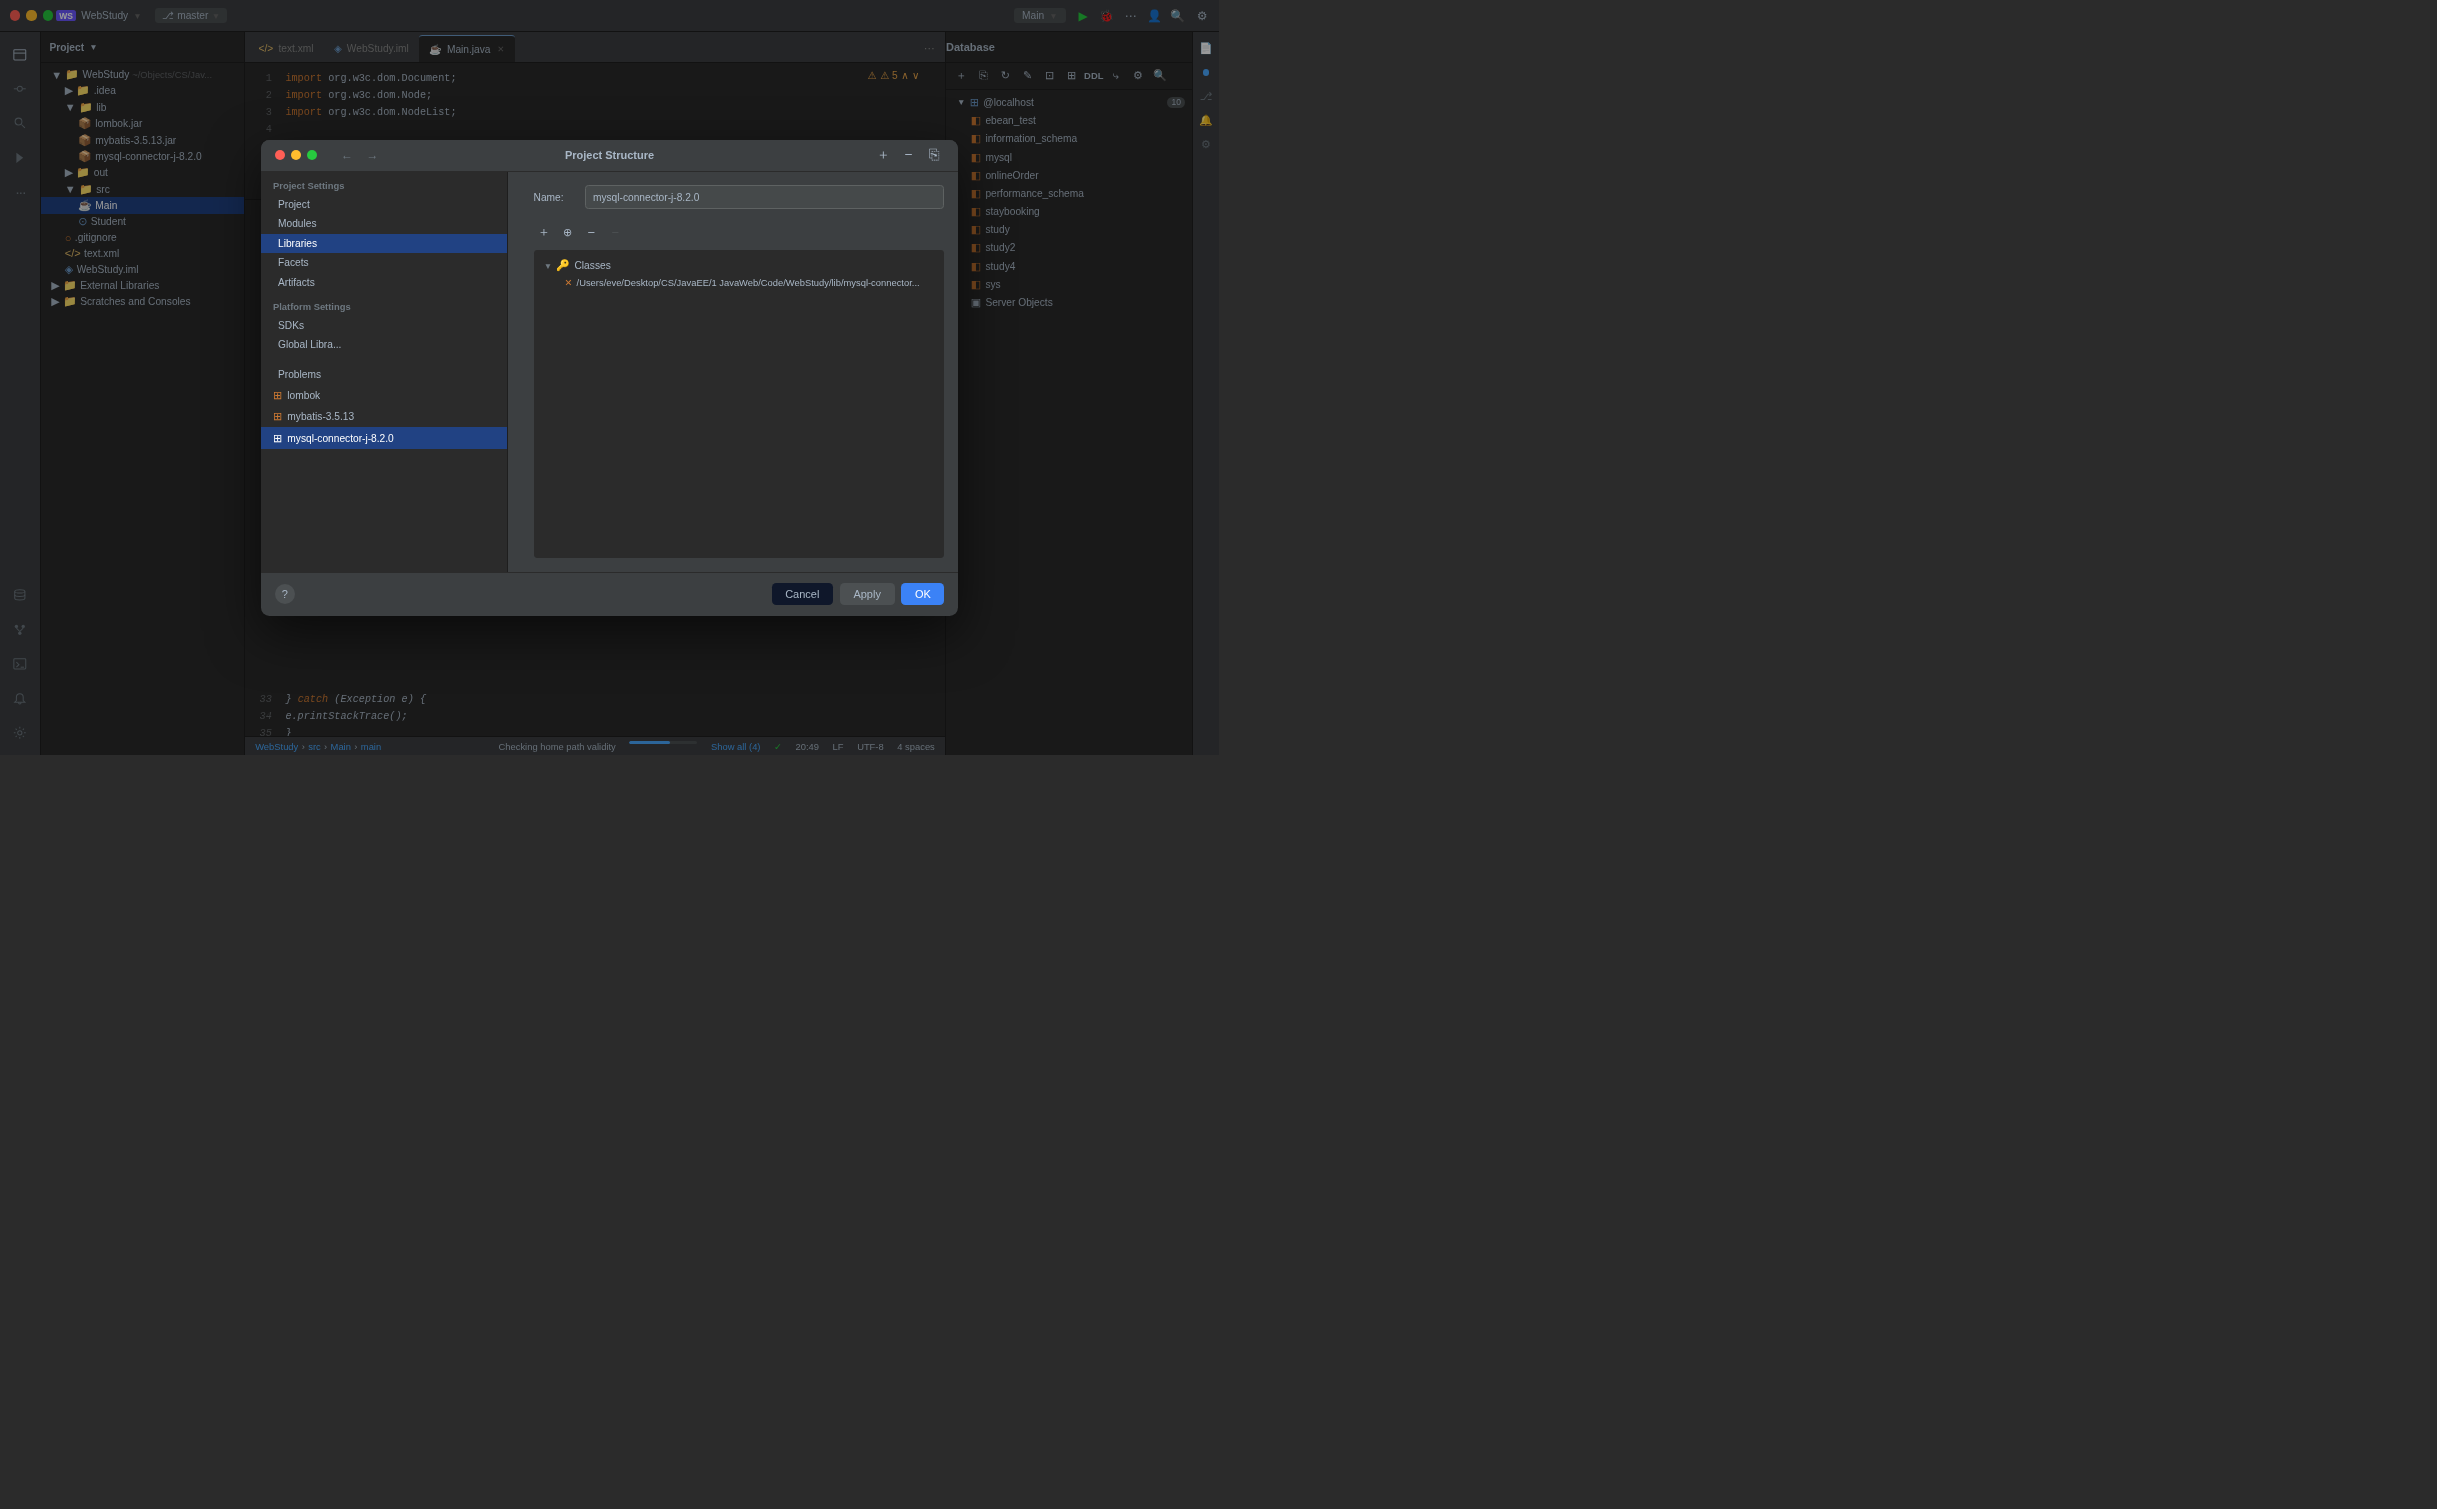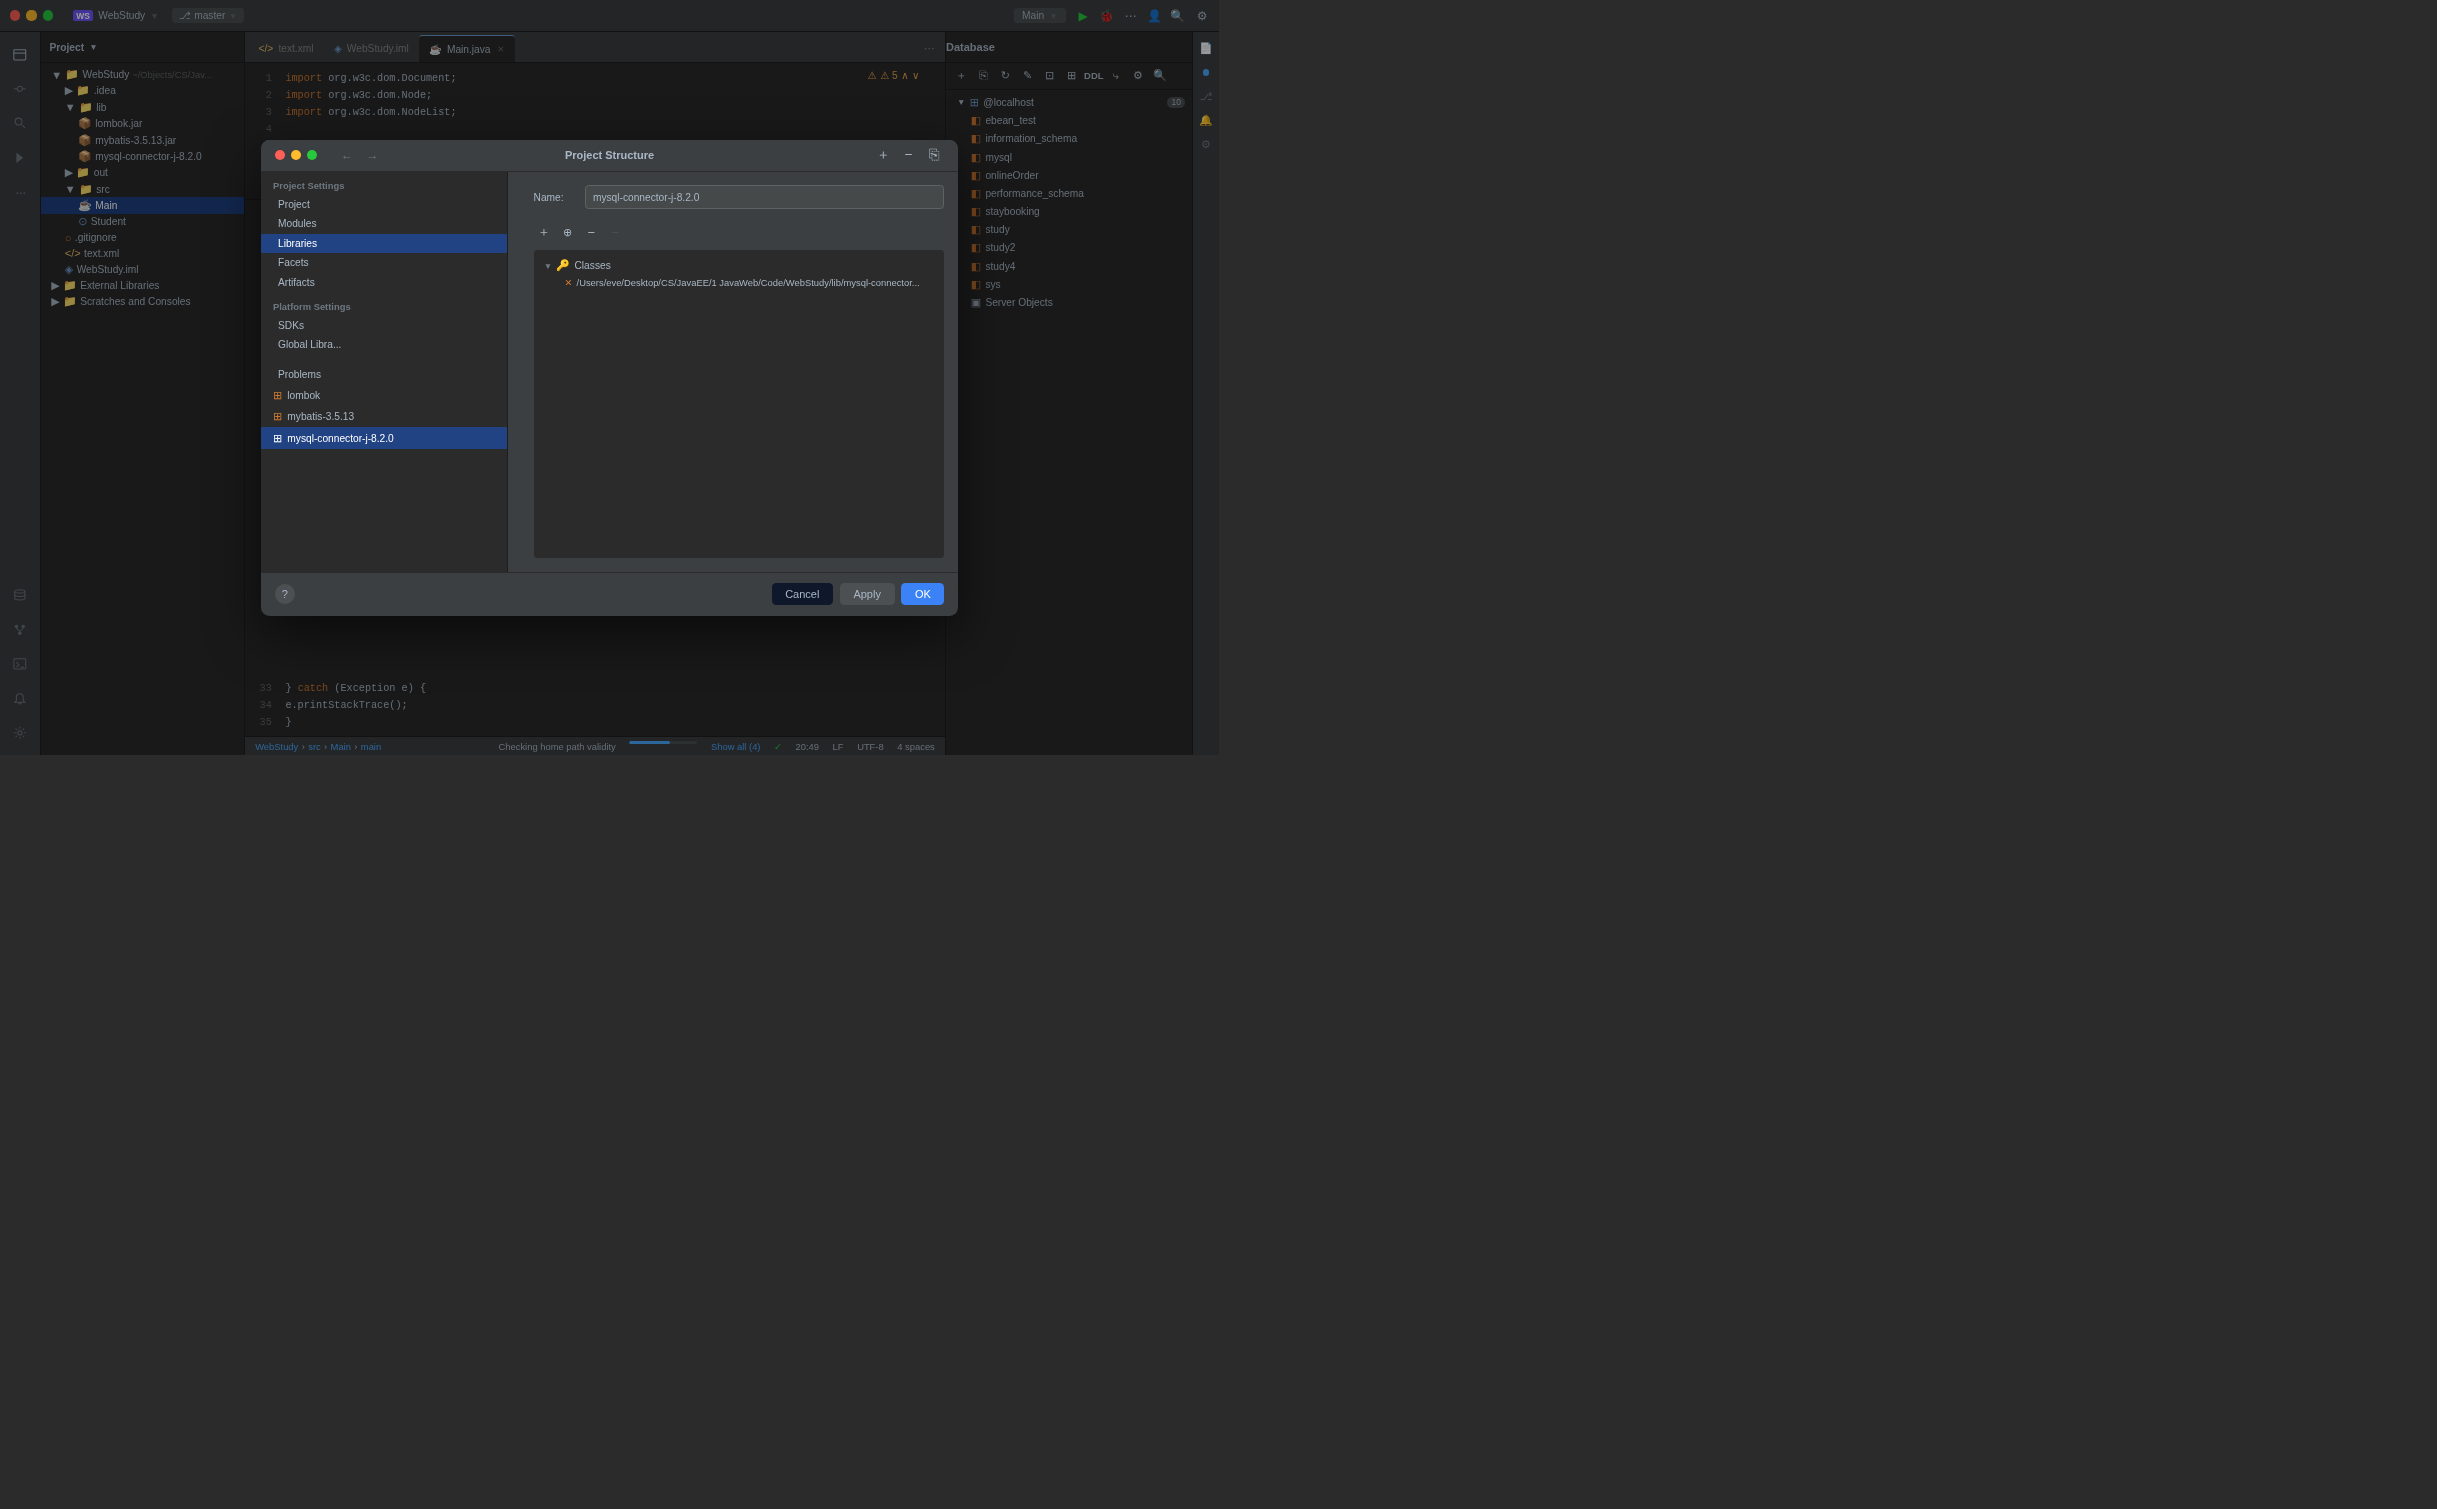--- a/index.html
+++ b/index.html
@@ -35,21 +35,21 @@
       border-radius: 50%;
       cursor: pointer;
     }
     .tl-red { background: #ff5f56; }
     .tl-yellow { background: #ffbd2e; }
     .tl-green { background: #27c93f; }
     .app-title {
       display: flex;
       align-items: flex-end;
       gap: 5.1px;
-      margin-left: 20px;
+      margin-left: 3px;
       font-size: 10.2px;
       color: #a9b7c6;
     }
     .app-title .ws-badge {
       background: #6b57ff;
       color: white;
       font-size: 8.5px;
       padding: 0.9px 3.4px;
       border-radius: 2.6px;
       font-weight: bold;
@@ -820,21 +820,21 @@
       <div class="warning-badge">
         <span>⚠</span>
         <span>⚠ 5</span>
         <span>∧</span>
         <span>∨</span>
       </div>
     </div>
 
     <div style="height:0.9px;background:#1e1e1e;flex-shrink:0;"></div>
 
-    <div class="code-editor" style="height:68px;flex:none;margin-top:auto;position:absolute;bottom:14px;left:0;right:0;">
+    <div class="code-editor" style="height:68px;flex:none;margin-top:auto;position:absolute;bottom:3px;left:0;right:0;font-style:italic;">
       <div class="line-numbers" style="padding-top:0;">
         <div>33</div>
           <div>34</div>
           <div>35</div>
       </div>
       <div class="code-content">
         <div class="code-line">} <span class="kw">catch</span> (Exception e) {</div>
         <div class="code-line">    e.printStackTrace();</div>
         <div class="code-line">}</div>
       </div>

